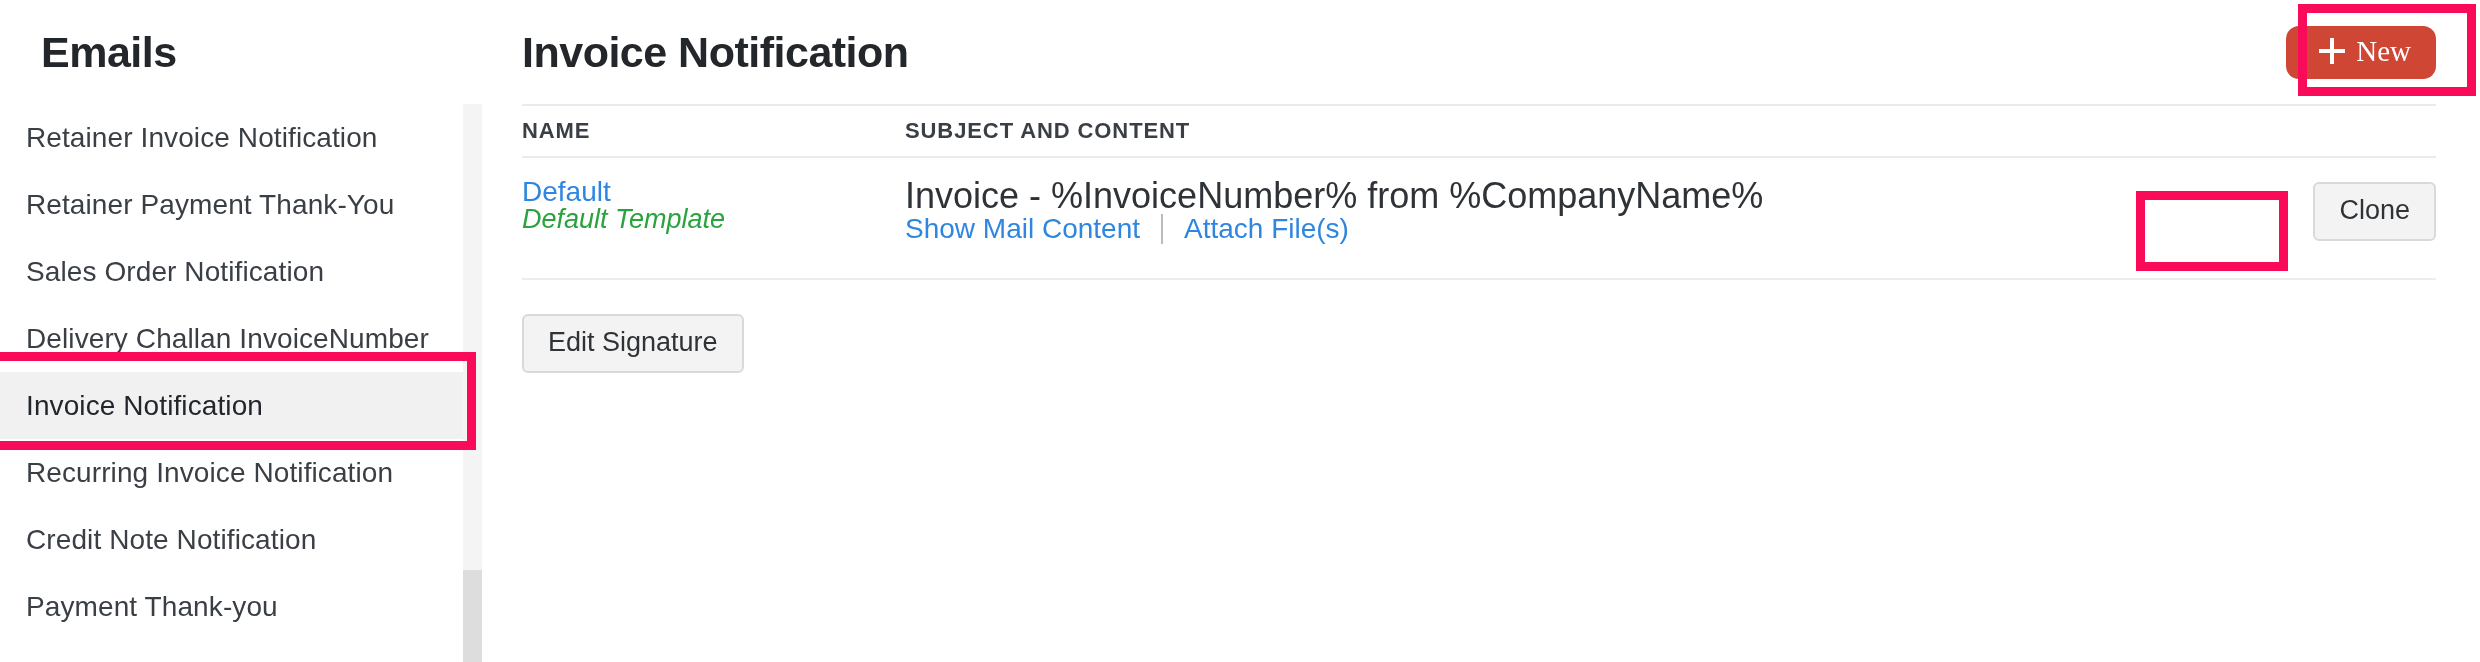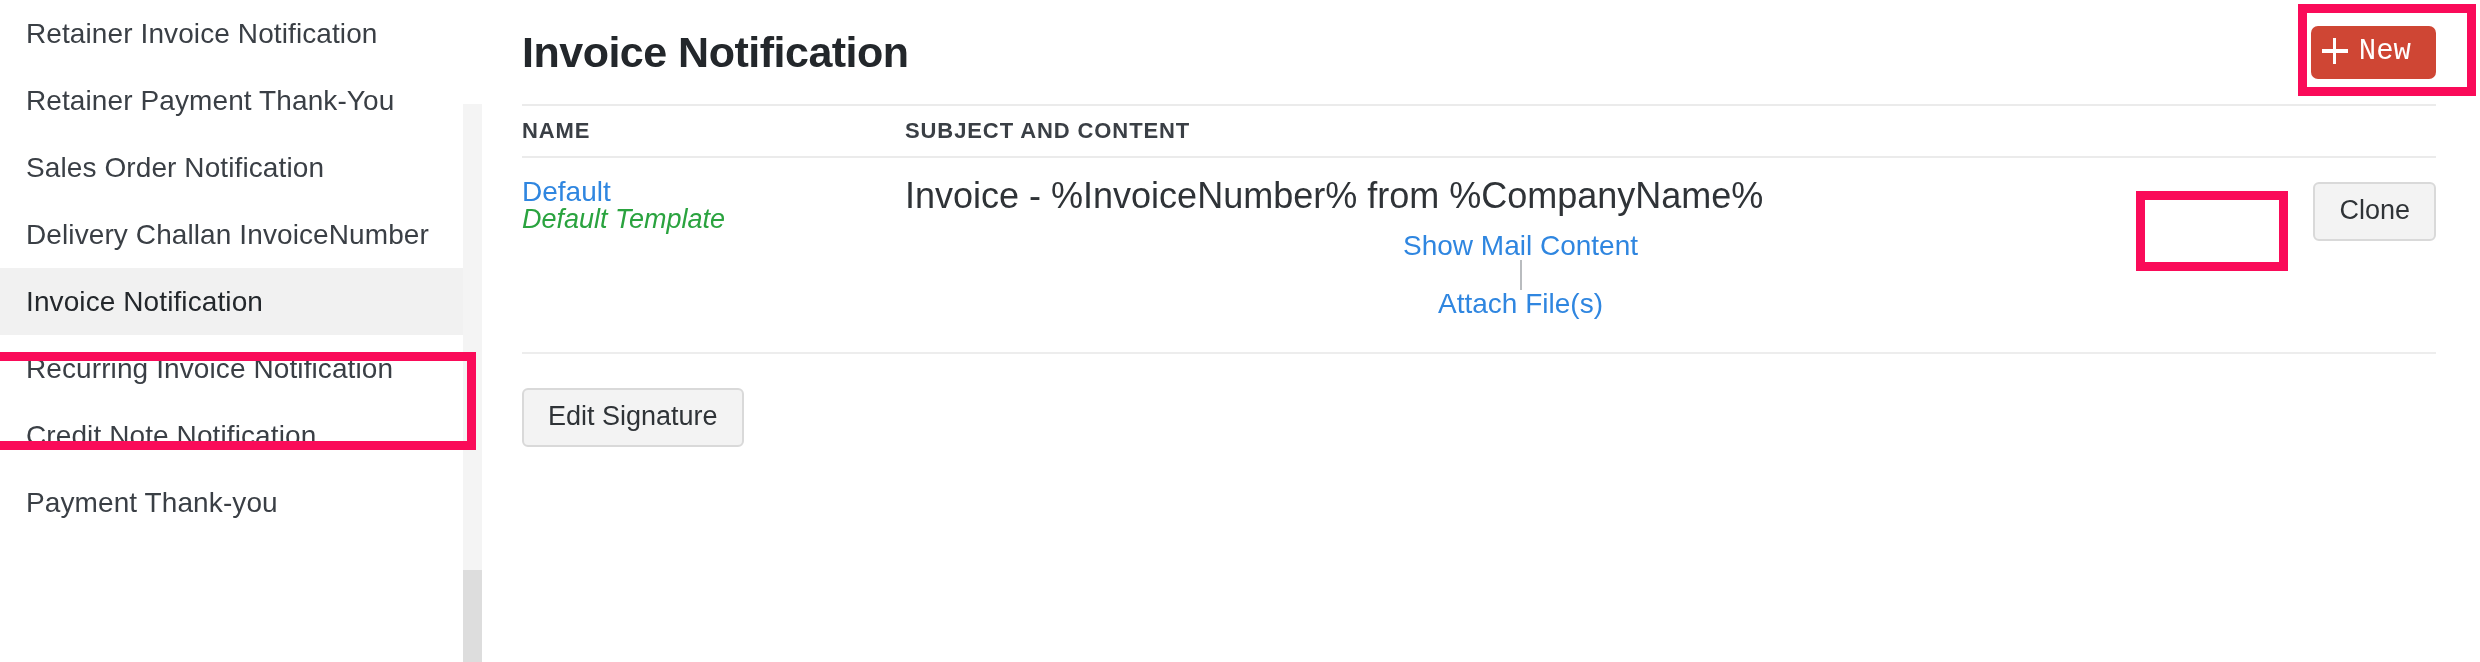--- a/index.html
+++ b/index.html
@@ -115,24 +115,24 @@
     line-height: 1;
   }
   .new-wrap {
     position: relative;
     display: inline-block;
   }
   .btn-new {
     background: #cf4634;
     color: #ffffff;
     border: none;
-    border-radius: 7px;
+    border-radius: 13px;
     font-size: 29px;
-    font-family: Liberation Mono, monospace;
-    padding: 11px 25px 13px 11px;
+    font-family: Liberation Serif, serif;
+    padding: 11px 25px 13px 33px;
     display: inline-flex;
     align-items: center;
     gap: 11px;
     cursor: pointer;
     line-height: 1;
   }
   .plus-icon {
     display: inline-block;
     position: relative;
     width: 26px;
@@ -215,26 +215,24 @@
     font-style: italic;
     display: block;
     line-height: 1.0;
   }
   .subject-line {
     font-size: 36px;
     color: #2f3337;
     line-height: 1.0;
   }
   .sub-links {
-    margin-top: 18px;
     display: flex;
     align-items: center;
     gap: 0;
     line-height: 1.0;
-    flex-direction: column;
   }
   .sub-links a {
     font-size: 28px;
     color: #2f86e0;
     text-decoration: none;
     cursor: pointer;
   }
   .sep-bar {
     display: inline-block;
     width: 2px;
@@ -257,20 +255,23 @@
     padding: 34px 0 0 40px;
     text-decoration: underline;
   }
 </style>
 </head>
 <body>
 
 <div class="app">
 
   <aside class="sidebar">
+    <div class="sidebar-header">
+      <div class="sidebar-title">Emails</div>
+    </div>
     <nav class="sidebar-list">
       <div class="sidebar-item">
         <span>Retainer Invoice Notification</span>
       </div>
       <div class="sidebar-item">
         <span>Retainer Payment Thank-You</span>
       </div>
       <div class="sidebar-item">
         <span>Sales Order Notification</span>
       </div>

